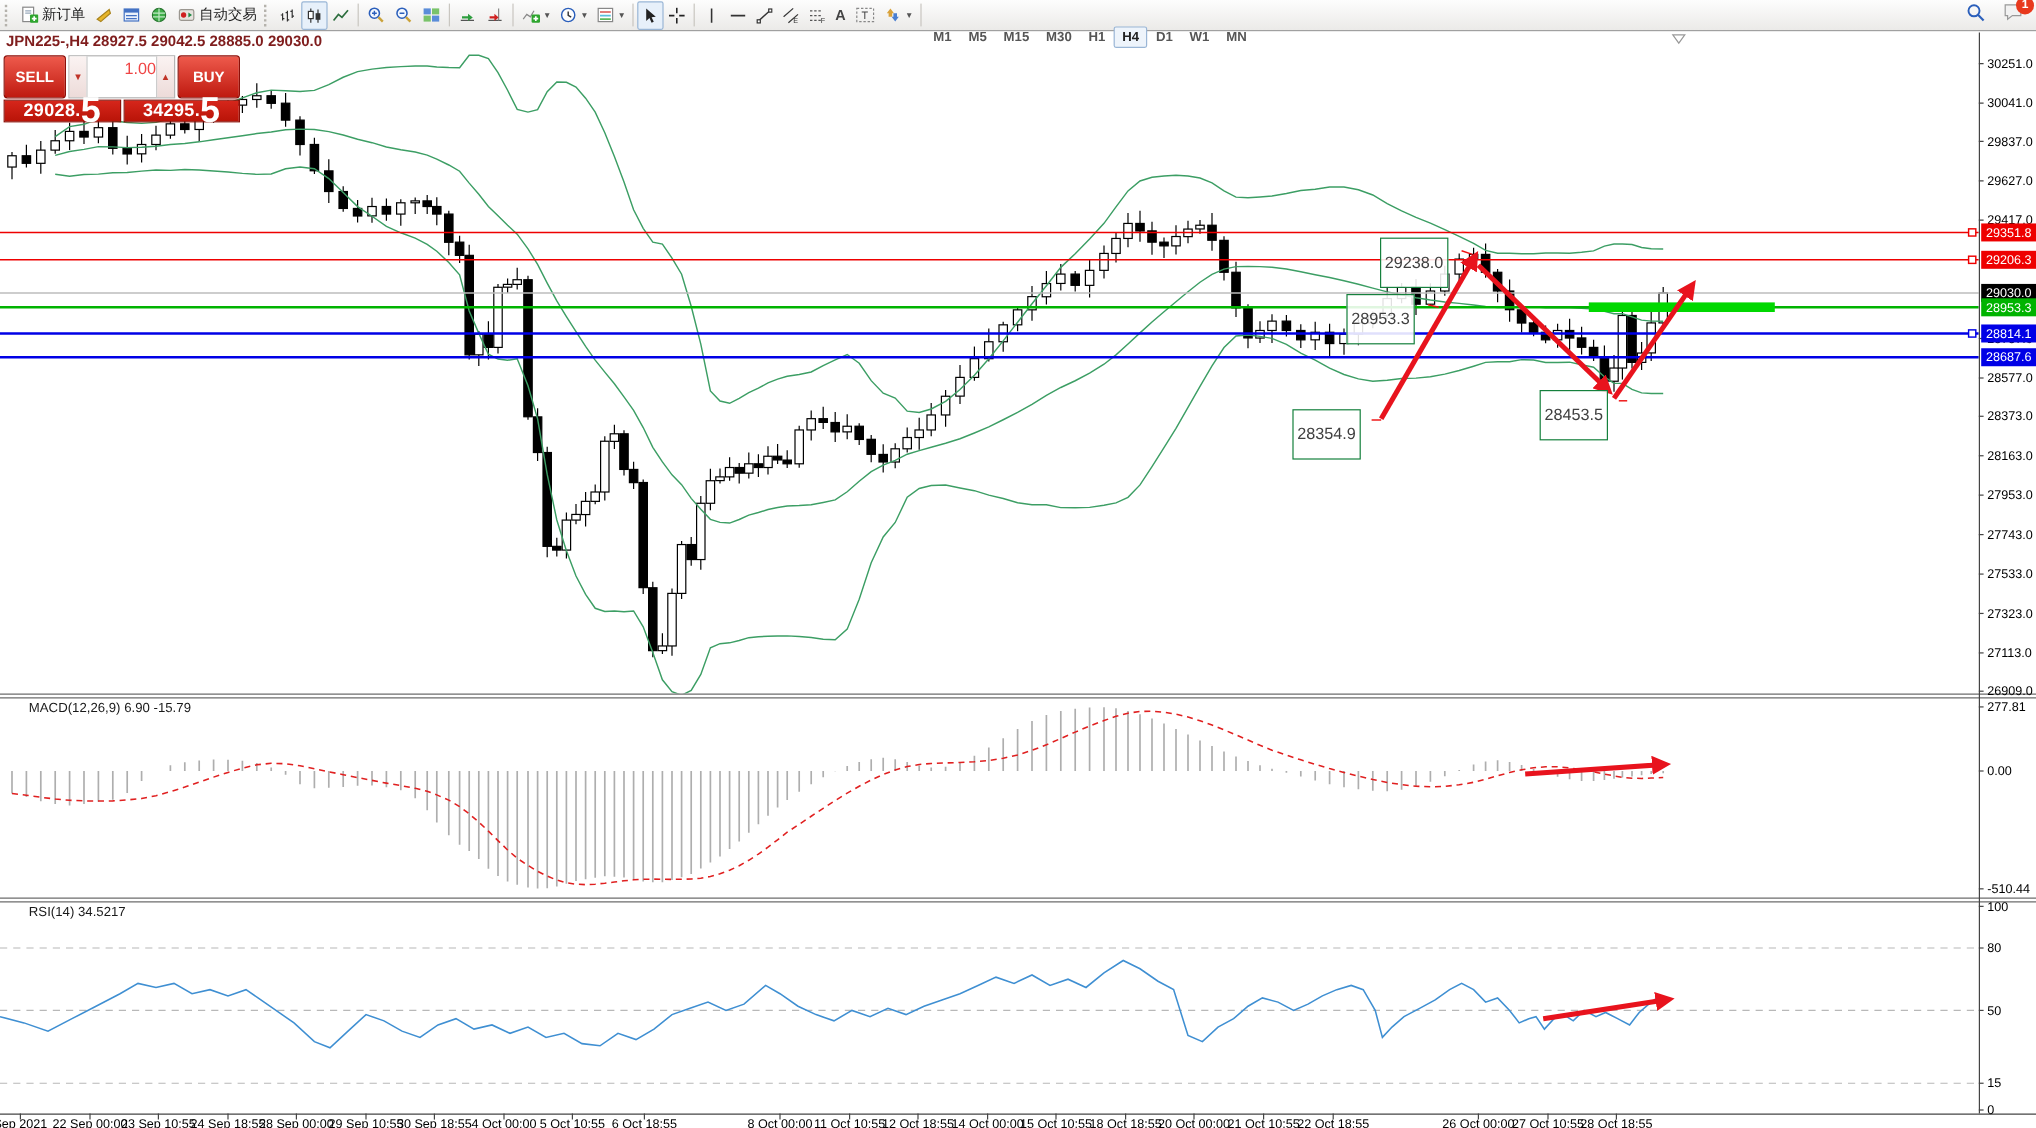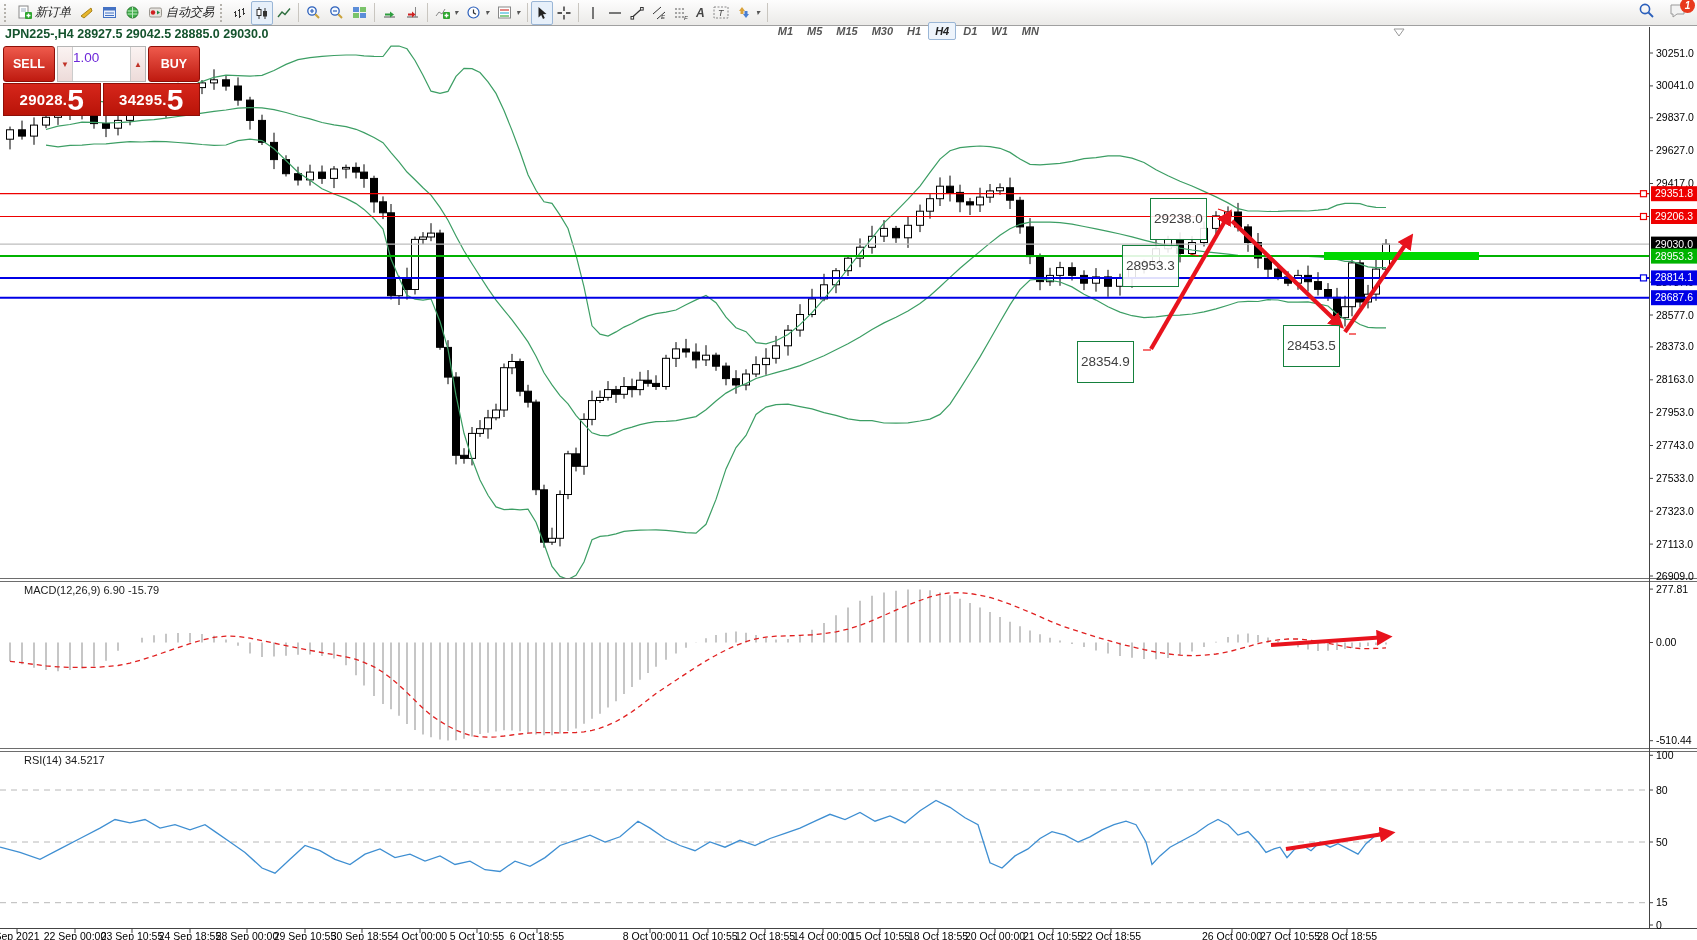--- a/index.html
+++ b/index.html
@@ -1,50 +1,50 @@
 <!DOCTYPE html>
 <html><head>
 <meta charset="utf-8">
 <style>
   html,body{margin:0;padding:0;}
   body{width:1697px;height:940px;overflow:hidden;background:#fff;position:relative;
        font-family:"Liberation Sans",sans-serif;-webkit-font-smoothing:antialiased;}
   
   #toolbar{height:26px;background:linear-gradient(#fdfdfd,#ebeae8);border-bottom:1px solid #a0a0a0;
-           display:flex;align-items:center;padding-left:2px;box-sizing:border-box;white-space:nowrap;font-style:italic;}
+           display:flex;align-items:center;padding-left:2px;box-sizing:border-box;white-space:nowrap;}
   .grip{width:5px;height:18px;margin:0 2px;border-left:2px dotted #b5b2ac;}
   .sep{width:1px;height:19px;background:#c9c6c0;margin:0 3px;}
   .tbtn{height:22px;display:flex;align-items:center;gap:3px;padding:0 3px;border:1px solid transparent;
         border-radius:2px;font-size:12px;color:#222;cursor:default;}
   .tbtn.active{background:#e7f0fa;border-color:#9ab6d6;}
   .tbtn svg{display:block;}
   .caret{font-size:8px;color:#555;margin-left:1px;}
   .tf{font-size:11px;font-weight:bold;color:#555;padding:2px 6px;border:1px solid transparent;border-radius:2px;margin-top:36px;}
   .tf.active{background:#eef4fb;border-color:#9ab6d6;color:#222;}
   #tb-right{margin-left:auto;display:flex;align-items:center;gap:14px;margin-right:10px;}
   #notif{position:relative;}
   #notif .badge{position:absolute;top:-5px;right:-8px;background:#e8391d;color:#fff;border-radius:50%;
         width:15px;height:15px;font-size:10px;font-weight:bold;display:flex;align-items:center;justify-content:center;}
   
-  #chart-title{position:absolute;top:27px;left:5px;font-size:12.5px;font-weight:bold;color:#14532d;z-index:5;}
+  #chart-title{position:absolute;top:27px;left:5px;font-size:12.5px;font-weight:bold;color:#7f1d1d;z-index:5;}
   .indlabel{position:absolute;left:3px;font-size:11px;color:#1a1a1a;z-index:5;padding-left:21px;}
   .ann{position:absolute;border:1px solid #15803d;color:#404040;background:rgba(255,255,255,.88);
        font-size:13.5px;padding:12px 3px;line-height:16px;z-index:6;}
   
   #qp{position:absolute;top:46px;left:3px;width:197px;z-index:6;}
   #qp-row1{display:flex;height:36px;}
   .tradebtn{flex:0 0 52px;background:linear-gradient(#ee5a4c,#bf1a10);color:#fff;font-weight:bold;
             font-size:12.5px;display:flex;align-items:center;justify-content:center;
             border:1px solid #8e0f08;border-radius:3px;box-sizing:border-box;}
   #volbox{flex:1;display:flex;margin:0 2px;border:1px solid #b5b5b5;background:#fff;box-sizing:border-box;}
   .spin{width:14px;background:linear-gradient(#fbf3f2,#eddbd9);color:#c03328;font-size:8px;
         display:flex;align-items:center;justify-content:center;}
   .spin.l{border-right:1px solid #ccc;} .spin.r{border-left:1px solid #ccc;}
-  #vol{flex:1;text-align:left;font-size:13.5px;padding-top:3px;color:#6d28d9;}
-  #qp-row2{display:flex;gap:2px;margin-top:1px;height:33px;}
+  #vol{flex:1;text-align:right;font-size:13.5px;padding-top:3px;color:#ef4444;}
+  #qp-row2{display:flex;gap:2px;margin-top:1px;height:19px;}
   .pbox{flex:1;background:linear-gradient(#d6261b,#b91408);color:#fff;display:flex;align-items:center;
         justify-content:center;border:1px solid #8e0f08;box-sizing:border-box;}
   .pm{font-size:15px;font-weight:bold;letter-spacing:.3px;}
   .pb{font-size:30px;font-weight:bold;line-height:28px;}
   #chart-svg{position:absolute;left:0;top:26px;}
 </style>
 </head>
 <body>
 
 <div id="toolbar">

